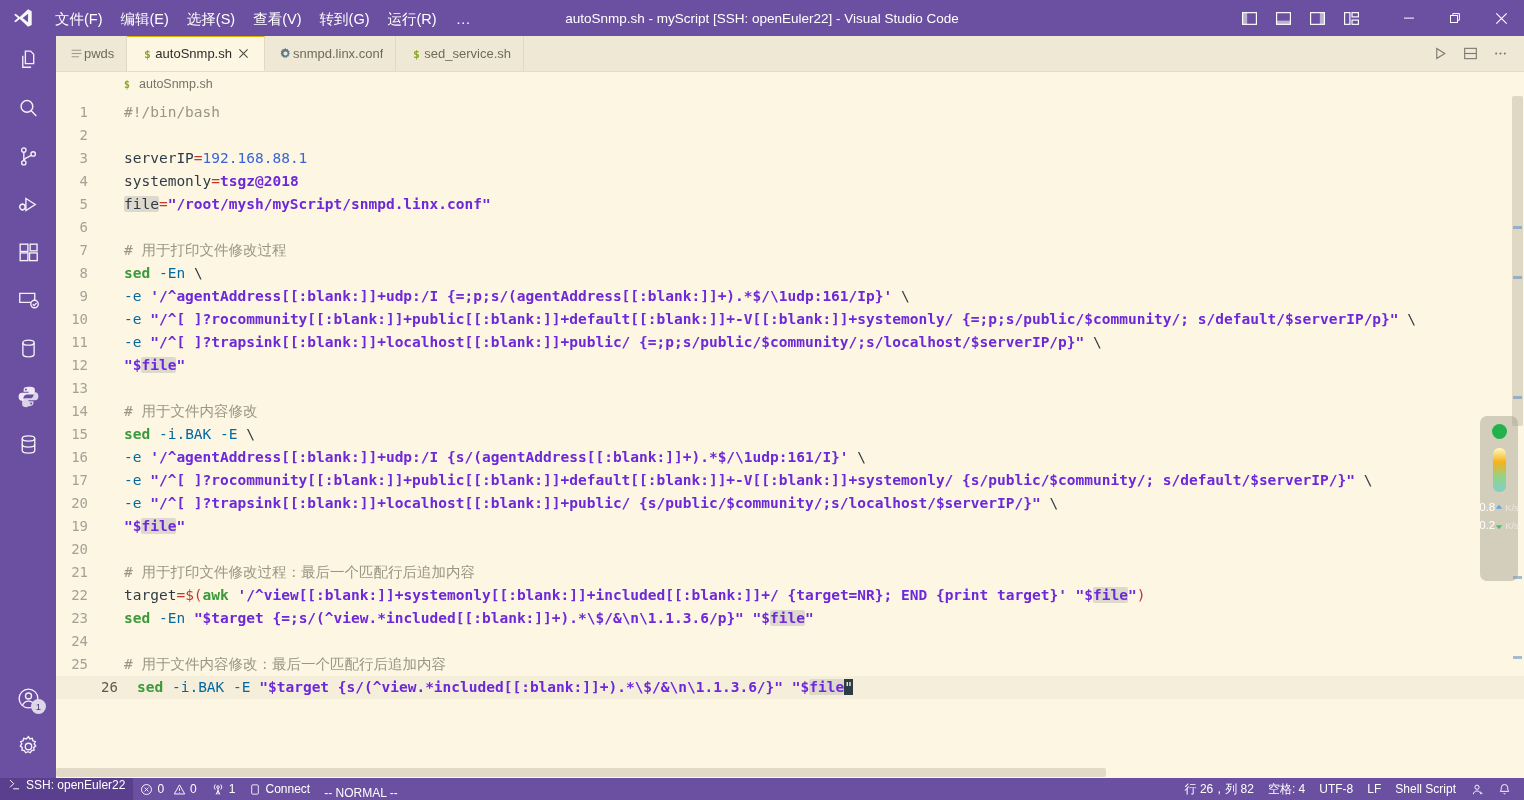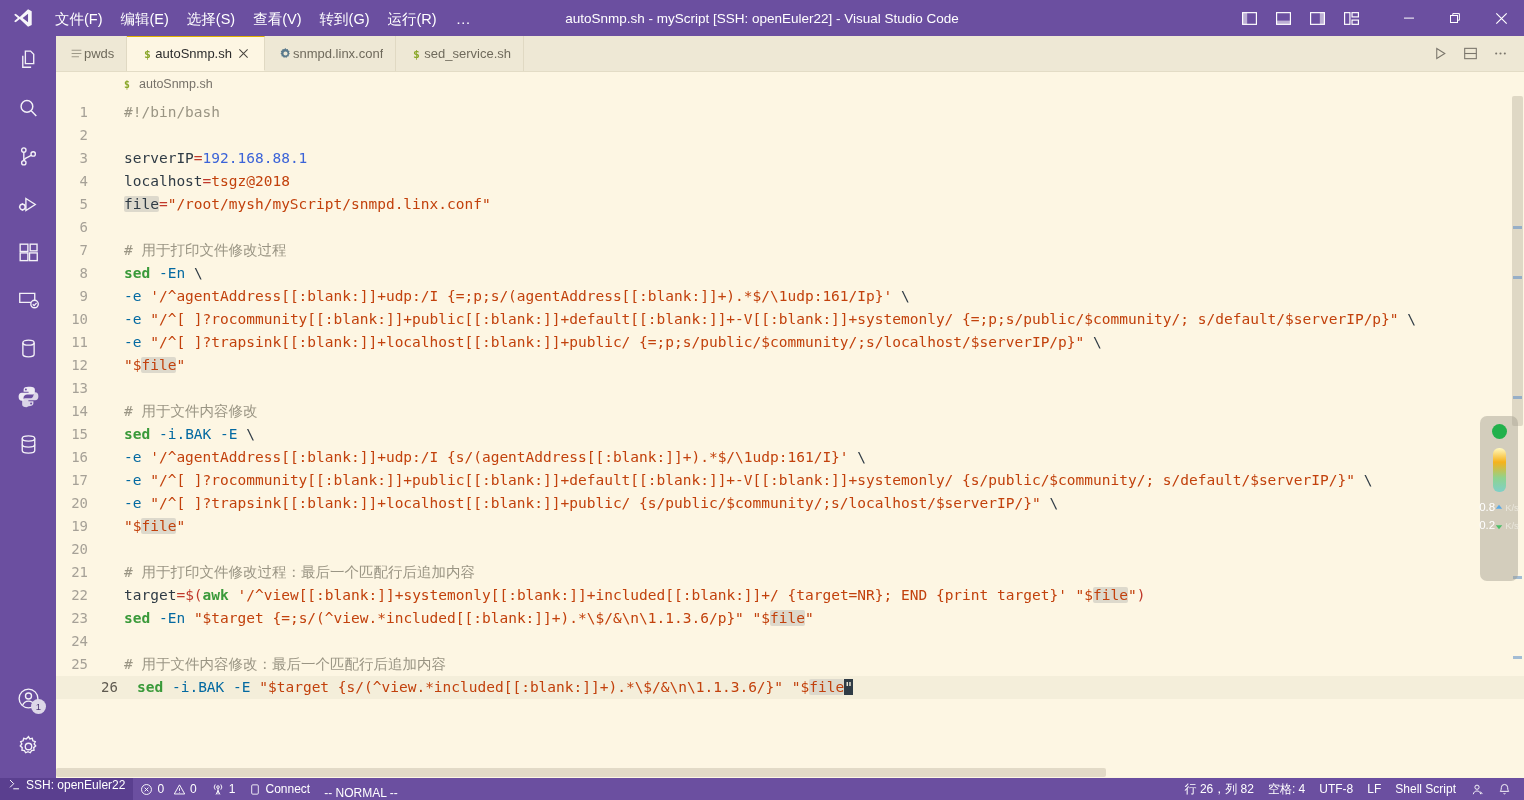--- a/index.html
+++ b/index.html
@@ -96,21 +96,21 @@
     width:54px;min-width:54px;text-align:right;padding-right:22px;box-sizing:border-box;
     color:#a6a197;font-size:14px;user-select:none;
   }
   .line.cur .ln{color:#5f5a50;padding-left:45px;}
   .code{padding-left:14px;color:#2f3b45;text-align:right;}
 
   
   .t-cmt{color:#9a9584;}
   .t-kw{color:#3a9a3a;font-weight:bold;}
   .t-opt{color:#0369a1;margin-top:29px;}
-  .t-str{color:#c2410c;}
+  .t-str{color:#6d28d9;font-weight:bold;}
   .t-num{color:#3b63d8;}
   .t-var{color:#2f3b45;}
   .t-op{color:#c0392b;}
   .t-plain{color:#2f3b45;}
   .hl{background:#ddd9cc;border-radius:2px;}
   .cursorblk{background:#2f3b45;color:#fdf6e3;}
 
   
   .ruler{
     position:absolute;top:0;right:0;width:14px;height:100%;background:transparent;
@@ -385,21 +385,21 @@
             </svg>
         </span>
         <span>autoSnmp.sh</span>
       </div>
 
       <div class="editor">
         <div class="codearea" id="codearea">
             <div class="line"><div class="ln">1</div><div class="code"><span class="t-cmt">#!/bin/bash</span></div></div>
             <div class="line"><div class="ln">2</div><div class="code">&nbsp;</div></div>
             <div class="line"><div class="ln">3</div><div class="code"><span class="t-var">serverIP</span><span class="t-op">=</span><span class="t-num">192.168.88.1</span></div></div>
-            <div class="line"><div class="ln">4</div><div class="code"><span class="t-var">localhost</span><span class="t-op">=</span><span class="t-str">tsgz@2018</span></div></div>
+            <div class="line"><div class="ln">4</div><div class="code"><span class="t-var">systemonly</span><span class="t-op">=</span><span class="t-str">tsgz@2018</span></div></div>
             <div class="line"><div class="ln">5</div><div class="code"><span class="t-var hl">file</span><span class="t-op">=</span><span class="t-str">"/root/mysh/myScript/snmpd.linx.conf"</span></div></div>
             <div class="line"><div class="ln">6</div><div class="code">&nbsp;</div></div>
             <div class="line"><div class="ln">7</div><div class="code"><span class="t-cmt"># 用于打印文件修改过程</span></div></div>
             <div class="line"><div class="ln">8</div><div class="code"><span class="t-kw">sed</span> <span class="t-opt">-En</span> <span class="t-plain">\</span></div></div>
             <div class="line"><div class="ln">9</div><div class="code"><span class="t-opt">-e</span> <span class="t-str">'/^agentAddress[[:blank:]]+udp:/I {=;p;s/(agentAddress[[:blank:]]+).*$/\1udp:161/Ip}'</span> <span class="t-plain">\</span></div></div>
             <div class="line"><div class="ln">10</div><div class="code"><span class="t-opt">-e</span> <span class="t-str">"/^[ ]?rocommunity[[:blank:]]+public[[:blank:]]+default[[:blank:]]+-V[[:blank:]]+systemonly/ {=;p;s/public/$community/; s/default/$serverIP/p}"</span> <span class="t-plain">\</span></div></div>
             <div class="line"><div class="ln">11</div><div class="code"><span class="t-opt">-e</span> <span class="t-str">"/^[ ]?trapsink[[:blank:]]+localhost[[:blank:]]+public/ {=;p;s/public/$community/;s/localhost/$serverIP/p}"</span> <span class="t-plain">\</span></div></div>
             <div class="line"><div class="ln">12</div><div class="code"><span class="t-str">"$</span><span class="t-str hl">file</span><span class="t-str">"</span></div></div>
             <div class="line"><div class="ln">13</div><div class="code">&nbsp;</div></div>
             <div class="line"><div class="ln">14</div><div class="code"><span class="t-cmt"># 用于文件内容修改</span></div></div>

